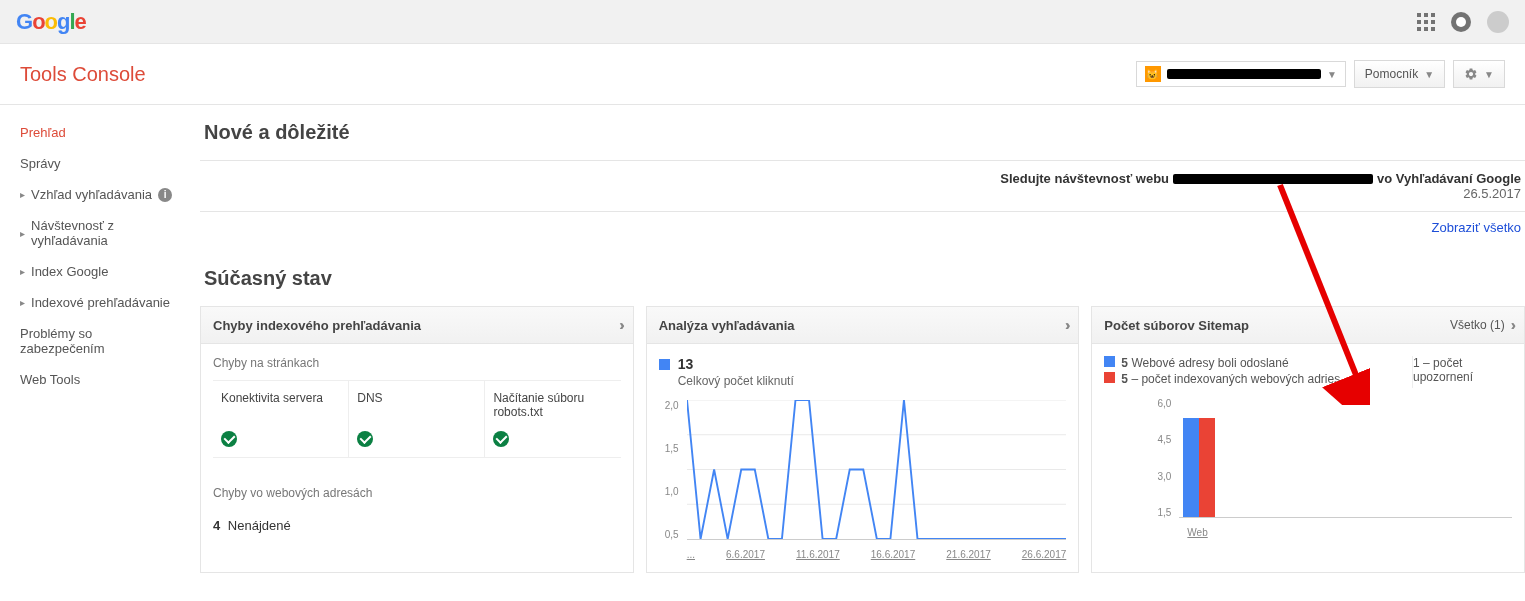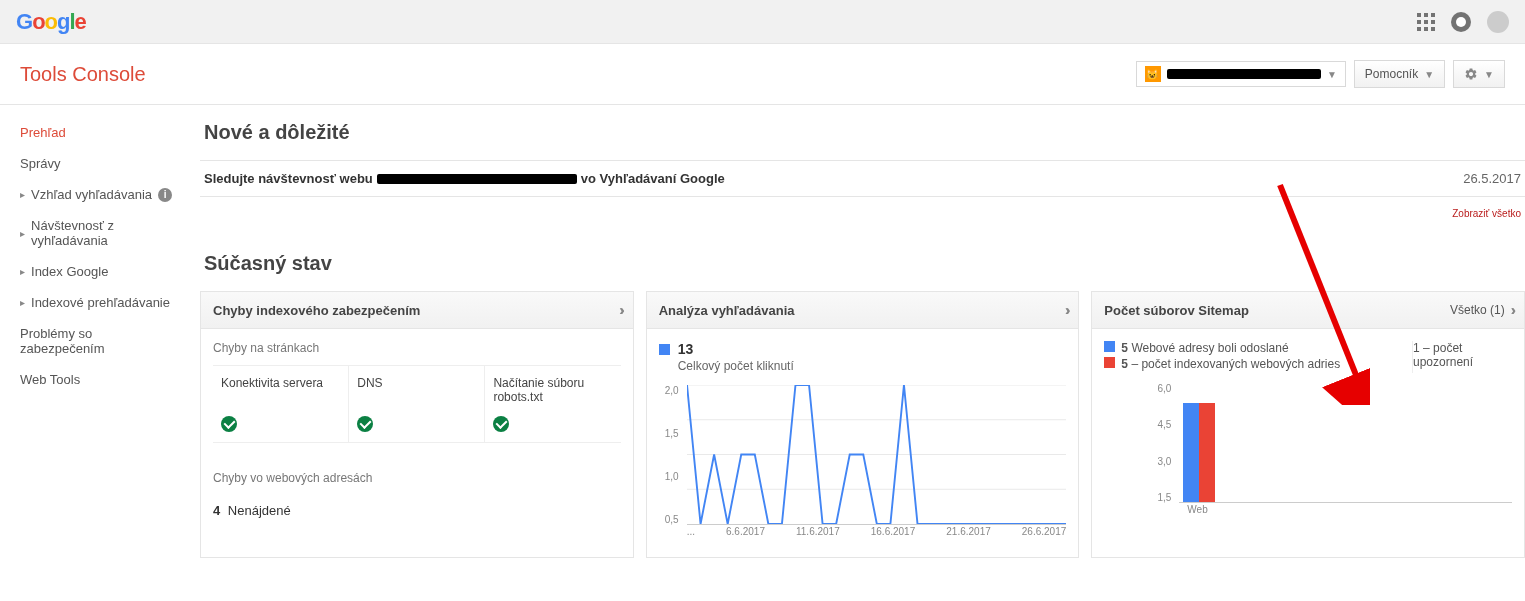--- a/index.html
+++ b/index.html
@@ -22,27 +22,27 @@
 .help-btn, .gear-btn { border: 1px solid #d9d9d9; background: linear-gradient(#fff, #f1f1f1); padding: 6px 10px; display: flex; align-items: center; gap: 6px; cursor: pointer; font-size: 12px; color: #555; }
 .gear-btn svg, .help-btn svg { width: 14px; height: 14px; }
 .layout { display: flex; }
 .sidebar { width: 200px; padding: 12px 0; }
 .sidebar-item { padding: 8px 20px; color: #555; cursor: pointer; display: flex; align-items: center; gap: 6px; font-size: 13px; }
 .sidebar-item.active { color: #dd4b39; font-weight: normal; }
 .sidebar-item .caret { font-size: 10px; color: #888; }
 .info-icon { width: 14px; height: 14px; border-radius: 50%; background: #888; color: #fff; display: inline-flex; align-items: center; justify-content: center; font-size: 10px; font-weight: bold; }
 .main { flex: 1; padding: 16px 0 16px 0; }
 .section-title { font-size: 20px; color: #444; margin-bottom: 16px; padding: 0 4px; }
-.news-row { border-top: 1px solid #e5e5e5; border-bottom: 1px solid #e5e5e5; padding: 10px 4px; display: flex; align-items: flex-start; }
+.news-row { border-top: 1px solid #e5e5e5; border-bottom: 1px solid #e5e5e5; padding: 10px 4px; display: flex; align-items: flex-end; flex-direction: column; }
 .news-text { font-size: 13px; color: #333; display: flex; align-items: center; gap: 4px; }
 .news-text b { font-weight: bold; }
 .redacted { display: inline-block; width: 200px; height: 10px; background: #000; border-radius: 2px; }
 .news-date { margin-left: auto; color: #666; font-size: 13px; }
 .show-all { text-align: right; padding: 8px 4px; }
-.show-all a { color: #b91c1c; font-size: 10px; text-decoration: none; cursor: pointer; }
+.show-all a { color: #1d4ed8; font-size: 13px; text-decoration: none; cursor: pointer; }
 .panels { display: flex; gap: 12px; margin-top: 8px; }
 .panel { border: 1px solid #e5e5e5; flex: 1; min-width: 0; }
 .panel-header { background: linear-gradient(#f9f9f9, #f1f1f1); border-bottom: 1px solid #e5e5e5; padding: 10px 12px; display: flex; align-items: center; font-weight: bold; font-size: 13px; color: #444; cursor: pointer; }
 .panel-header .arrows { margin-left: auto; font-size: 14px; color: #888; letter-spacing: -4px; }
 .panel-body { padding: 12px; }
 .subhead { color: #777; font-size: 12px; margin-bottom: 10px; }
 .status-grid { display: flex; border-top: 1px solid #eee; border-bottom: 1px solid #eee; }
 .status-cell { flex: 1; padding: 10px 8px; border-right: 1px solid #eee; }
 .status-cell:last-child { border-right: none; }
 .status-label { font-size: 12px; color: #444; margin-bottom: 12px; min-height: 28px; }
@@ -52,21 +52,21 @@
 .url-error-row { padding: 8px 0; font-size: 13px; color: #333; }
 .url-error-row b { font-weight: bold; margin-right: 4px; }
 .metric-row { display: flex; align-items: center; gap: 8px; margin-bottom: 2px; }
 .legend-sq { width: 11px; height: 11px; }
 .metric-val { font-size: 14px; font-weight: bold; color: #333; }
 .metric-label { font-size: 12px; color: #666; margin-left: 19px; margin-bottom: 12px; }
 .chart-area { position: relative; height: 160px; margin-top: 10px; }
 .y-axis { position: absolute; left: 0; top: 0; bottom: 20px; width: 24px; display: flex; flex-direction: column; justify-content: space-between; font-size: 10px; color: #888; text-align: right; padding-right: 4px; }
 .plot { position: absolute; left: 28px; right: 0; top: 0; bottom: 20px; border-bottom: 1px solid #ccc; }
 .plot svg { width: 100%; height: 100%; }
-.x-axis { position: absolute; left: 28px; right: 0; bottom: 8px; display: flex; justify-content: space-between; font-size: 10px; color: #888; }
+.x-axis { position: absolute; left: 28px; right: 0; bottom: 0; display: flex; justify-content: space-between; font-size: 10px; color: #888; text-decoration: underline; }
 .sitemap-body { display: flex; gap: 16px; }
 .sitemap-legend { flex: 1; font-size: 12px; color: #555; }
 .sitemap-legend .row { display: flex; align-items: flex-start; gap: 6px; margin-bottom: 2px; }
 .sitemap-warn { font-size: 12px; color: #555; border-left: 1px solid #eee; padding-left: 0; width: 100px; }
 .bar-chart { position: relative; height: 140px; margin-top: 10px; margin-left: 47px; }
 .bar-plot { position: absolute; left: 28px; right: 0; top: 0; bottom: 20px; border-bottom: 1px solid #ccc; display: flex; align-items: flex-end; gap: 0; padding-left: 4px; }
 .bar { width: 16px; }
 .arrow-annotation { position: absolute; z-index: 10; pointer-events: none; }
 .grid-line { stroke: #e8e8e8; stroke-width: 1; }
 </style>
@@ -171,21 +171,21 @@
             <path d="M0,0 L0,12 L12,6 z" fill="#e60000"></path>
           </marker>
         </defs>
       <line x1="210" y1="10" x2="290" y2="210" stroke="#e60000" stroke-width="6" marker-end="url(#ah)"></line>
     </svg>
 
     <div class="panels">
 
       <div class="panel">
         <div class="panel-header">
-          <span>Chyby indexového zabezpečením</span>
+          <span>Chyby indexového prehľadávania</span>
           <span class="arrows">››</span>
         </div>
         <div class="panel-body">
           <div class="subhead">Chyby na stránkach</div>
           <div class="status-grid" id="status-grid">
               <div class="status-cell">
                 <div class="status-label">Konektivita servera</div>
                 <div class="check-icon"></div>
               </div>
               <div class="status-cell">

